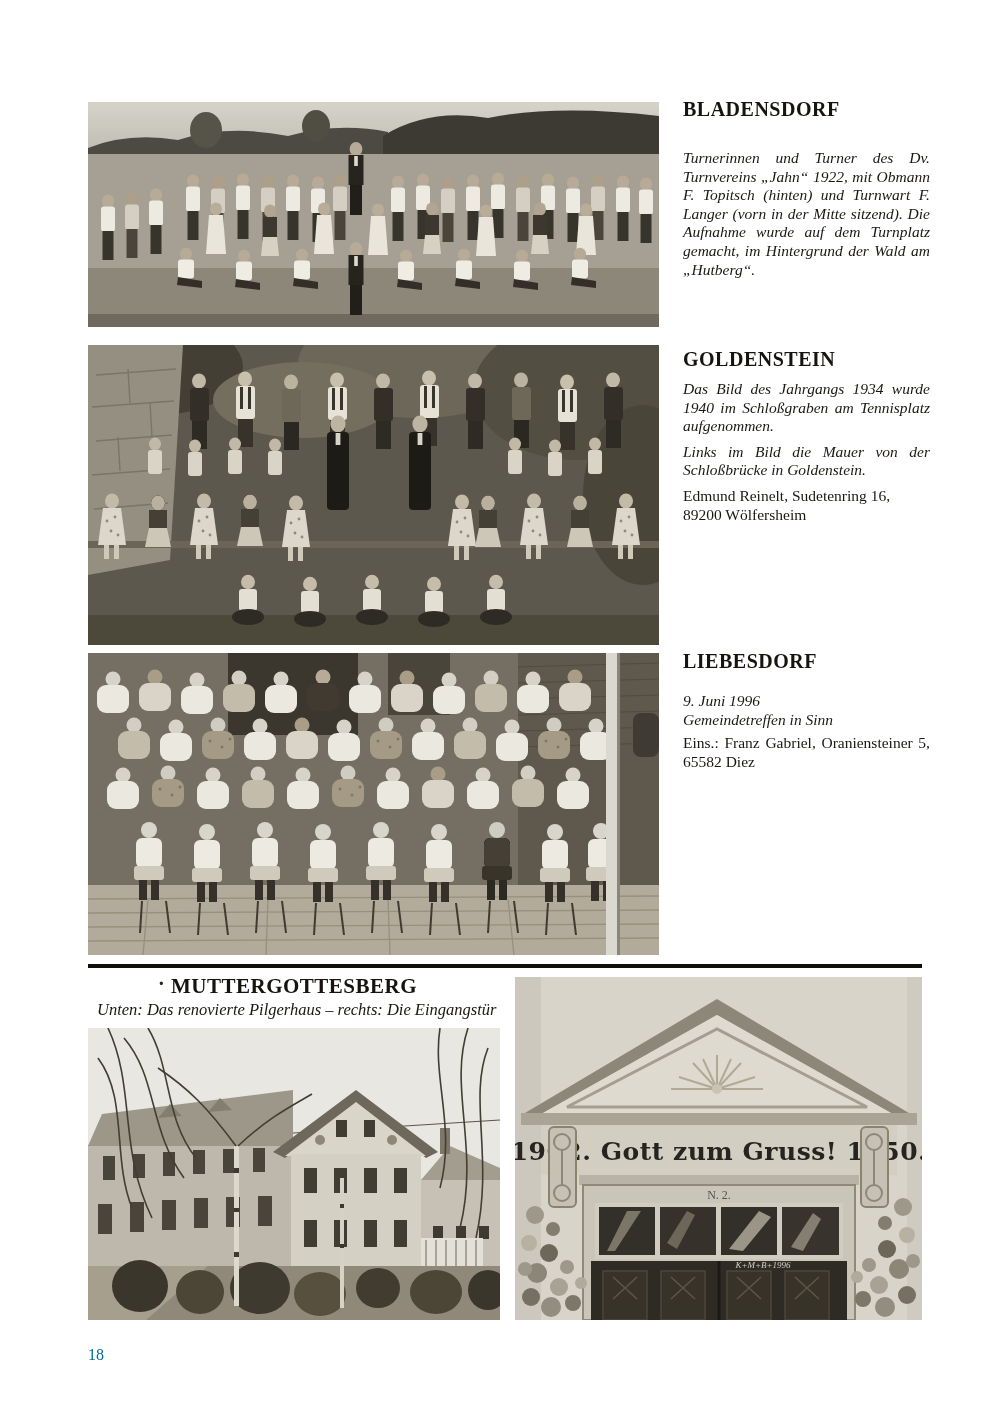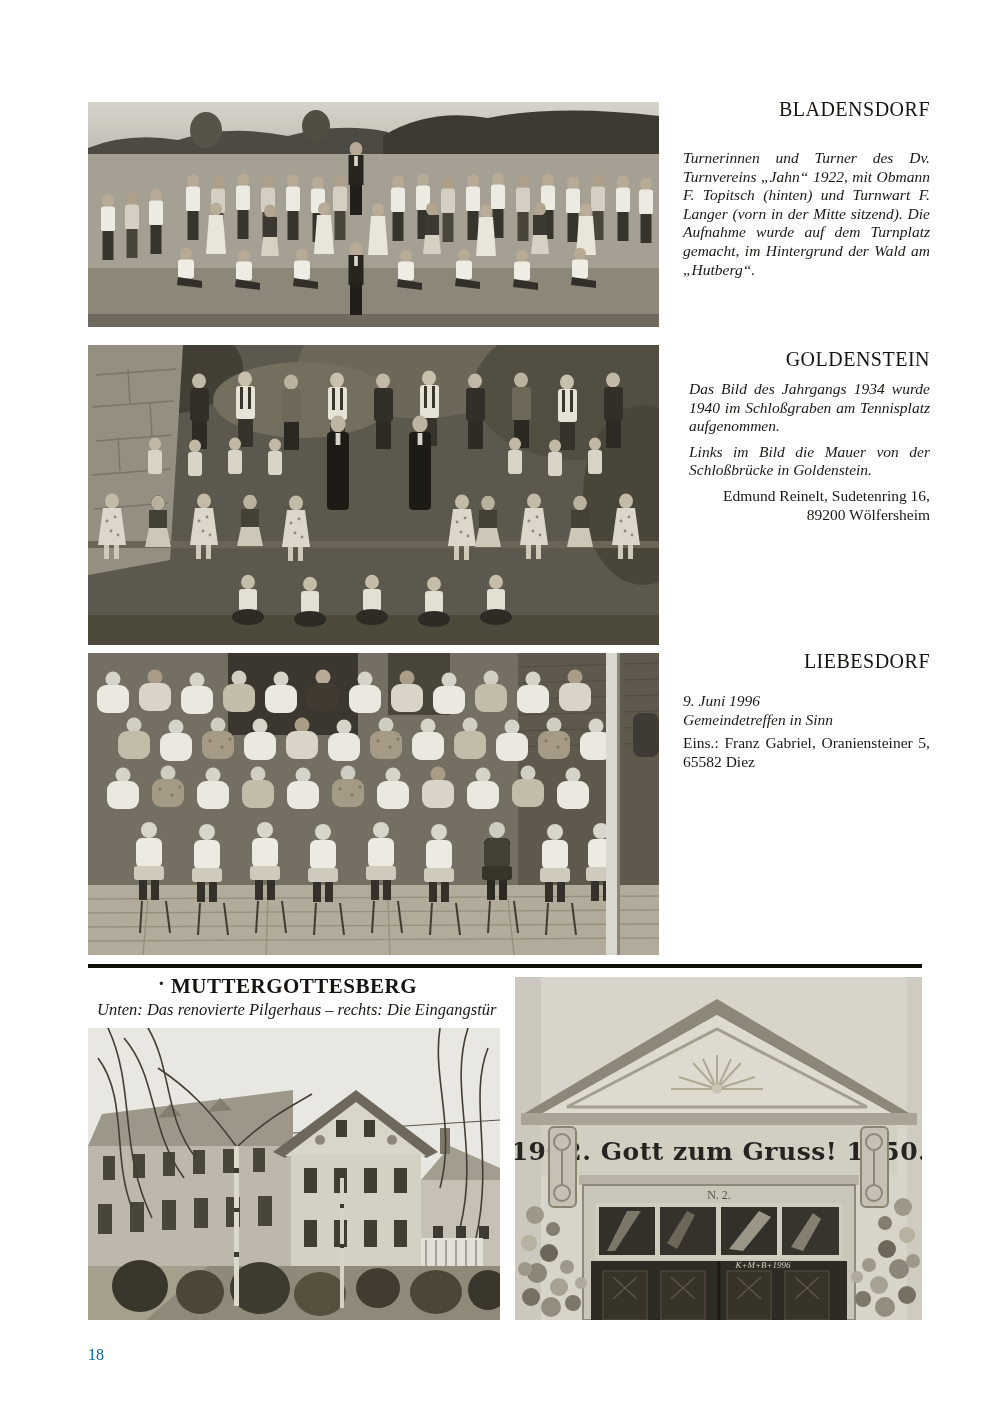--- a/index.html
+++ b/index.html
@@ -4,31 +4,31 @@
 <style>
   html,body{margin:0;padding:0;background:#e9e9e9;}
   #page{
     position:relative;width:1000px;height:1412px;background:#ffffff;
     margin:0 auto;font-family:"Liberation Serif",serif;color:#151310;
     overflow:hidden;
   }
   .photo{position:absolute;overflow:hidden;background:#c8c4ba;}
   .photo svg{display:block;}
   .col-heading{
-    position:absolute;left:683px;width:247px;text-align:right;
-    font-weight:normal;font-size:20px;letter-spacing:.5px;color:#17140f;
+    position:absolute;left:683px;width:247px;text-align:left;
+    font-weight:bold;font-size:20px;letter-spacing:.5px;color:#17140f;
   }
   .col-caption{
     position:absolute;left:683px;width:247px;
     font-style:italic;font-size:15.5px;line-height:18.6px;
     text-align:justify;color:#1b1813;
   }
-  .col-caption p{margin:0 0 7px 6px;}
+  .col-caption p{margin:0 0 7px 0;}
   .roman{font-style:normal;}
-  .contact{margin-left:24px;font-style:normal;text-align:right;}
+  .contact{margin-left:24px;font-style:normal;text-align:left;}
   .rule{position:absolute;background:#111008;}
   #mgb-heading{
     position:absolute;left:88px;top:974px;width:412px;text-align:center;
     font-weight:bold;font-size:21px;letter-spacing:.5px;color:#17140f;
   }
   #mgb-dot{position:absolute;left:158px;top:972px;font-size:20px;font-weight:bold;color:#2a271f;}
   #mgb-caption{
     position:absolute;left:97px;top:1000px;width:440px;white-space:nowrap;
     font-style:italic;font-size:16.5px;color:#1b1813;
   }

